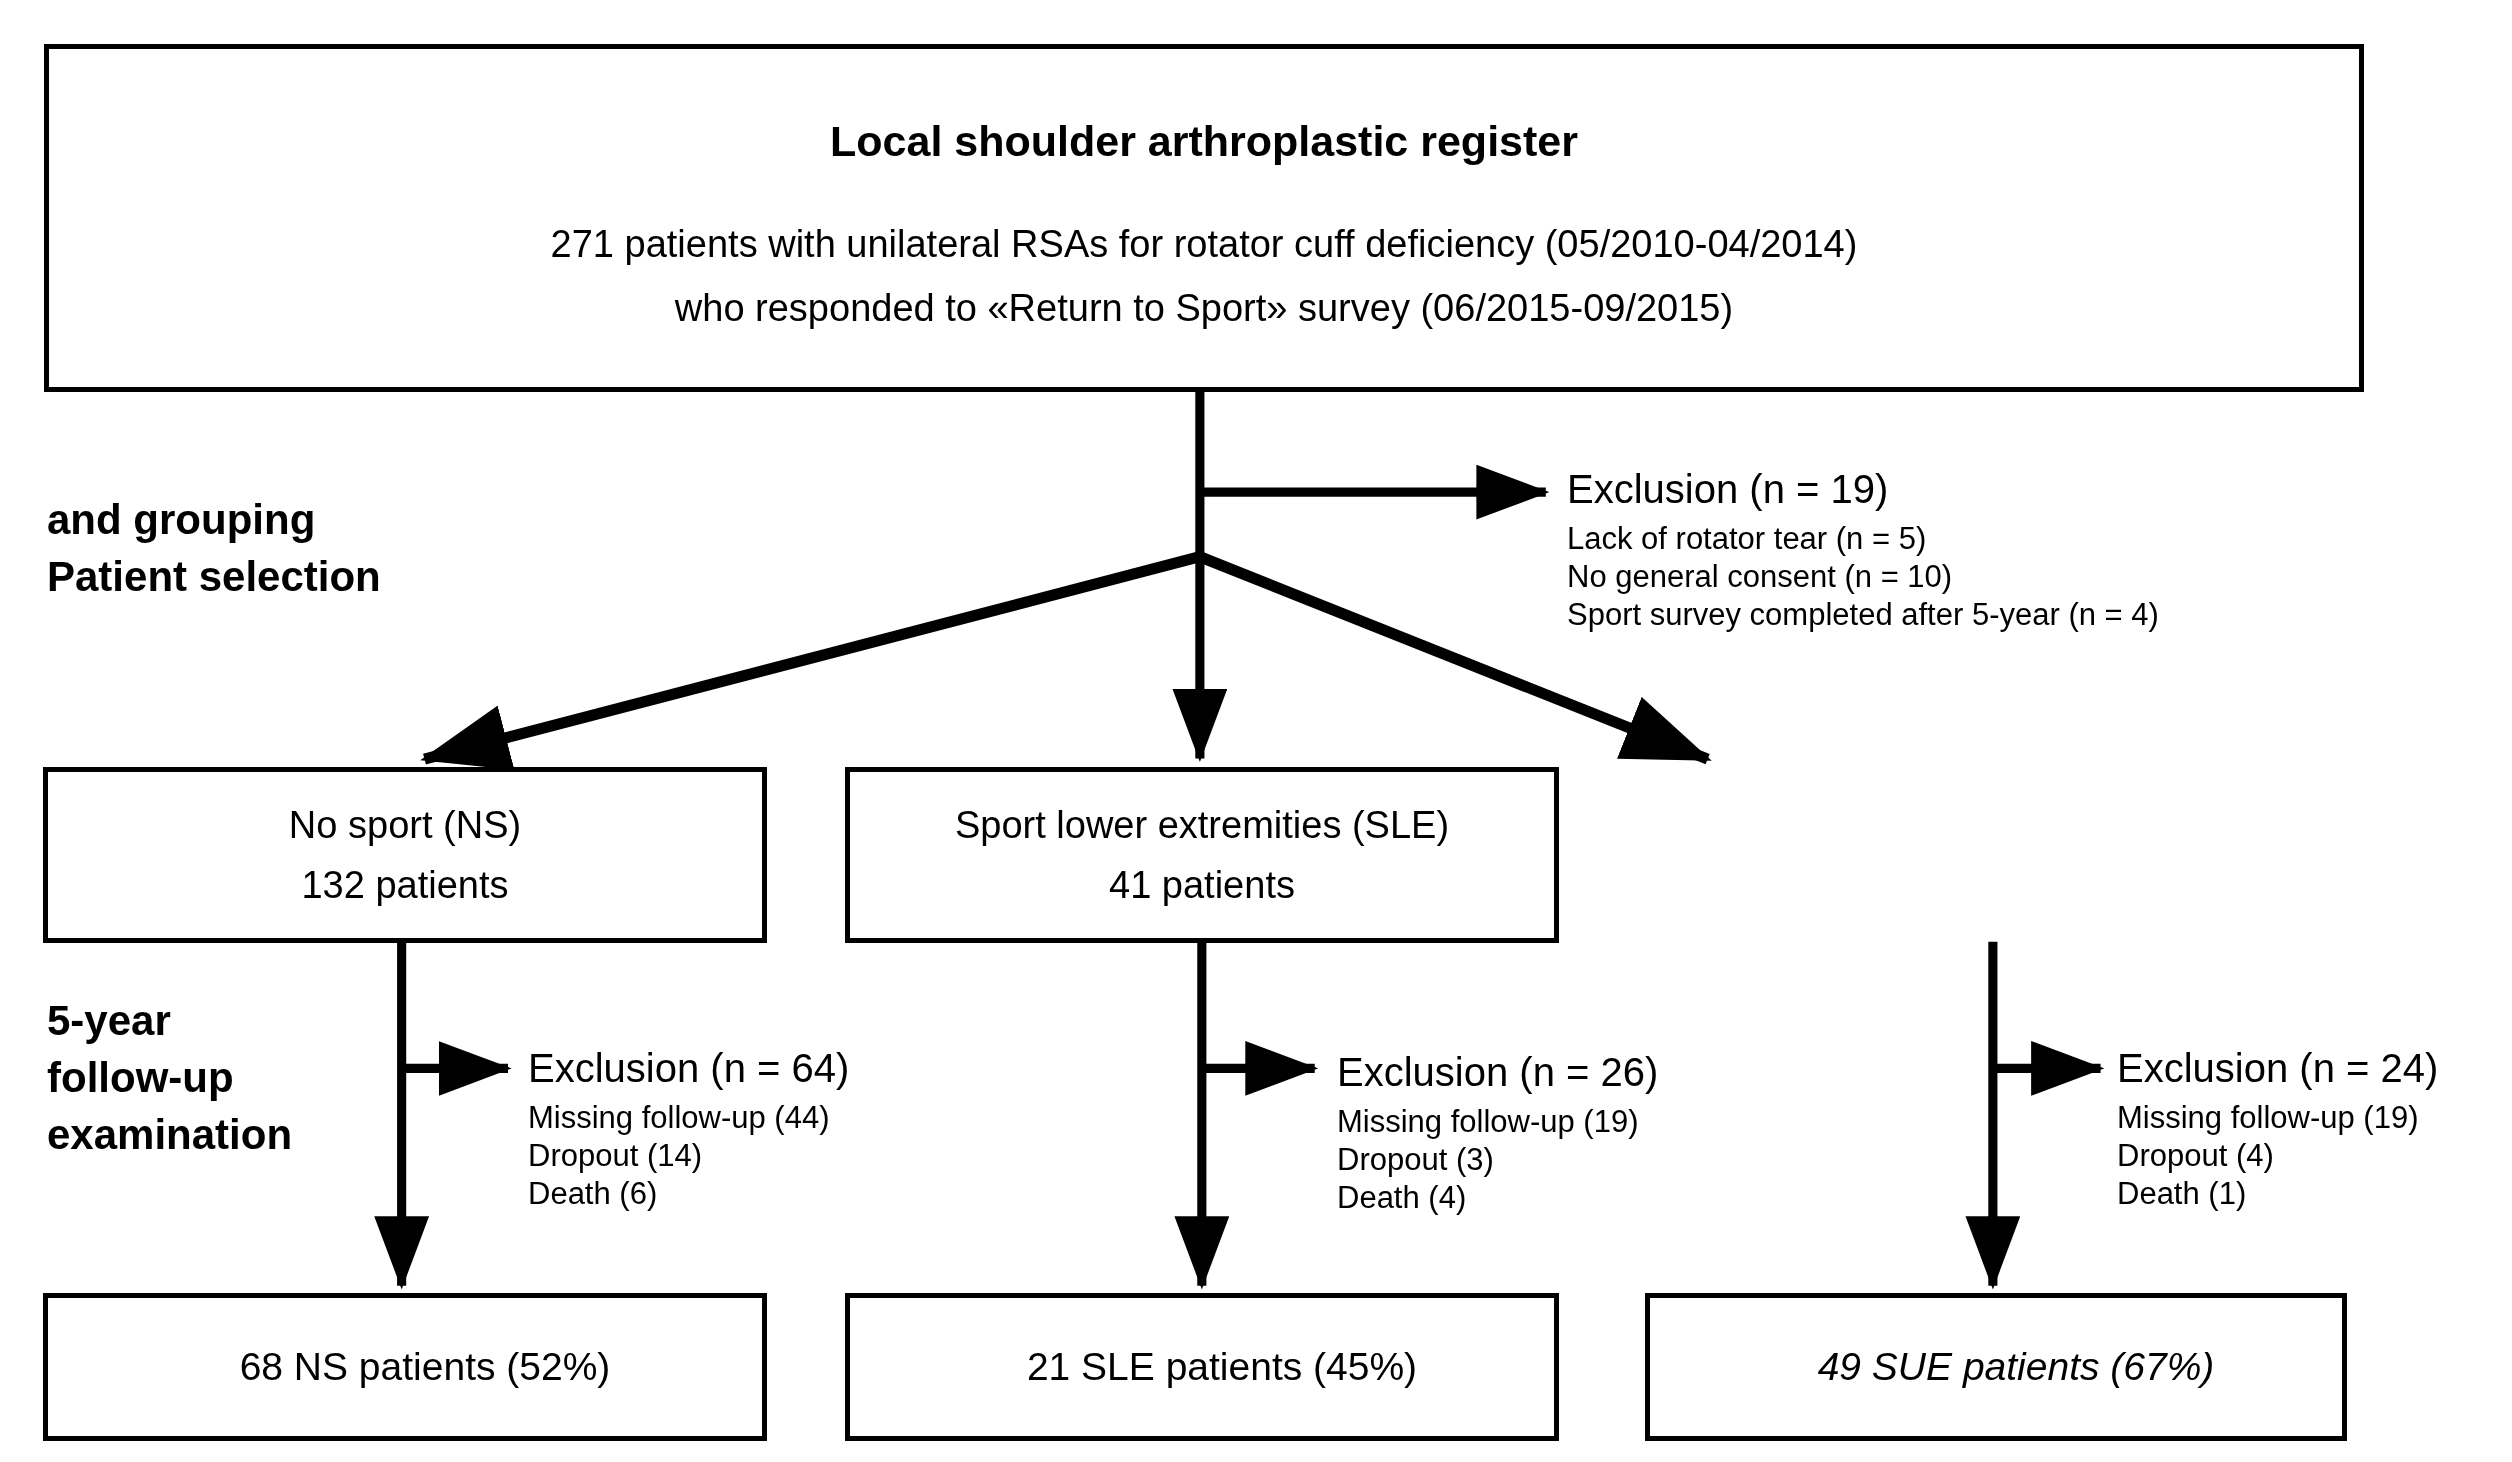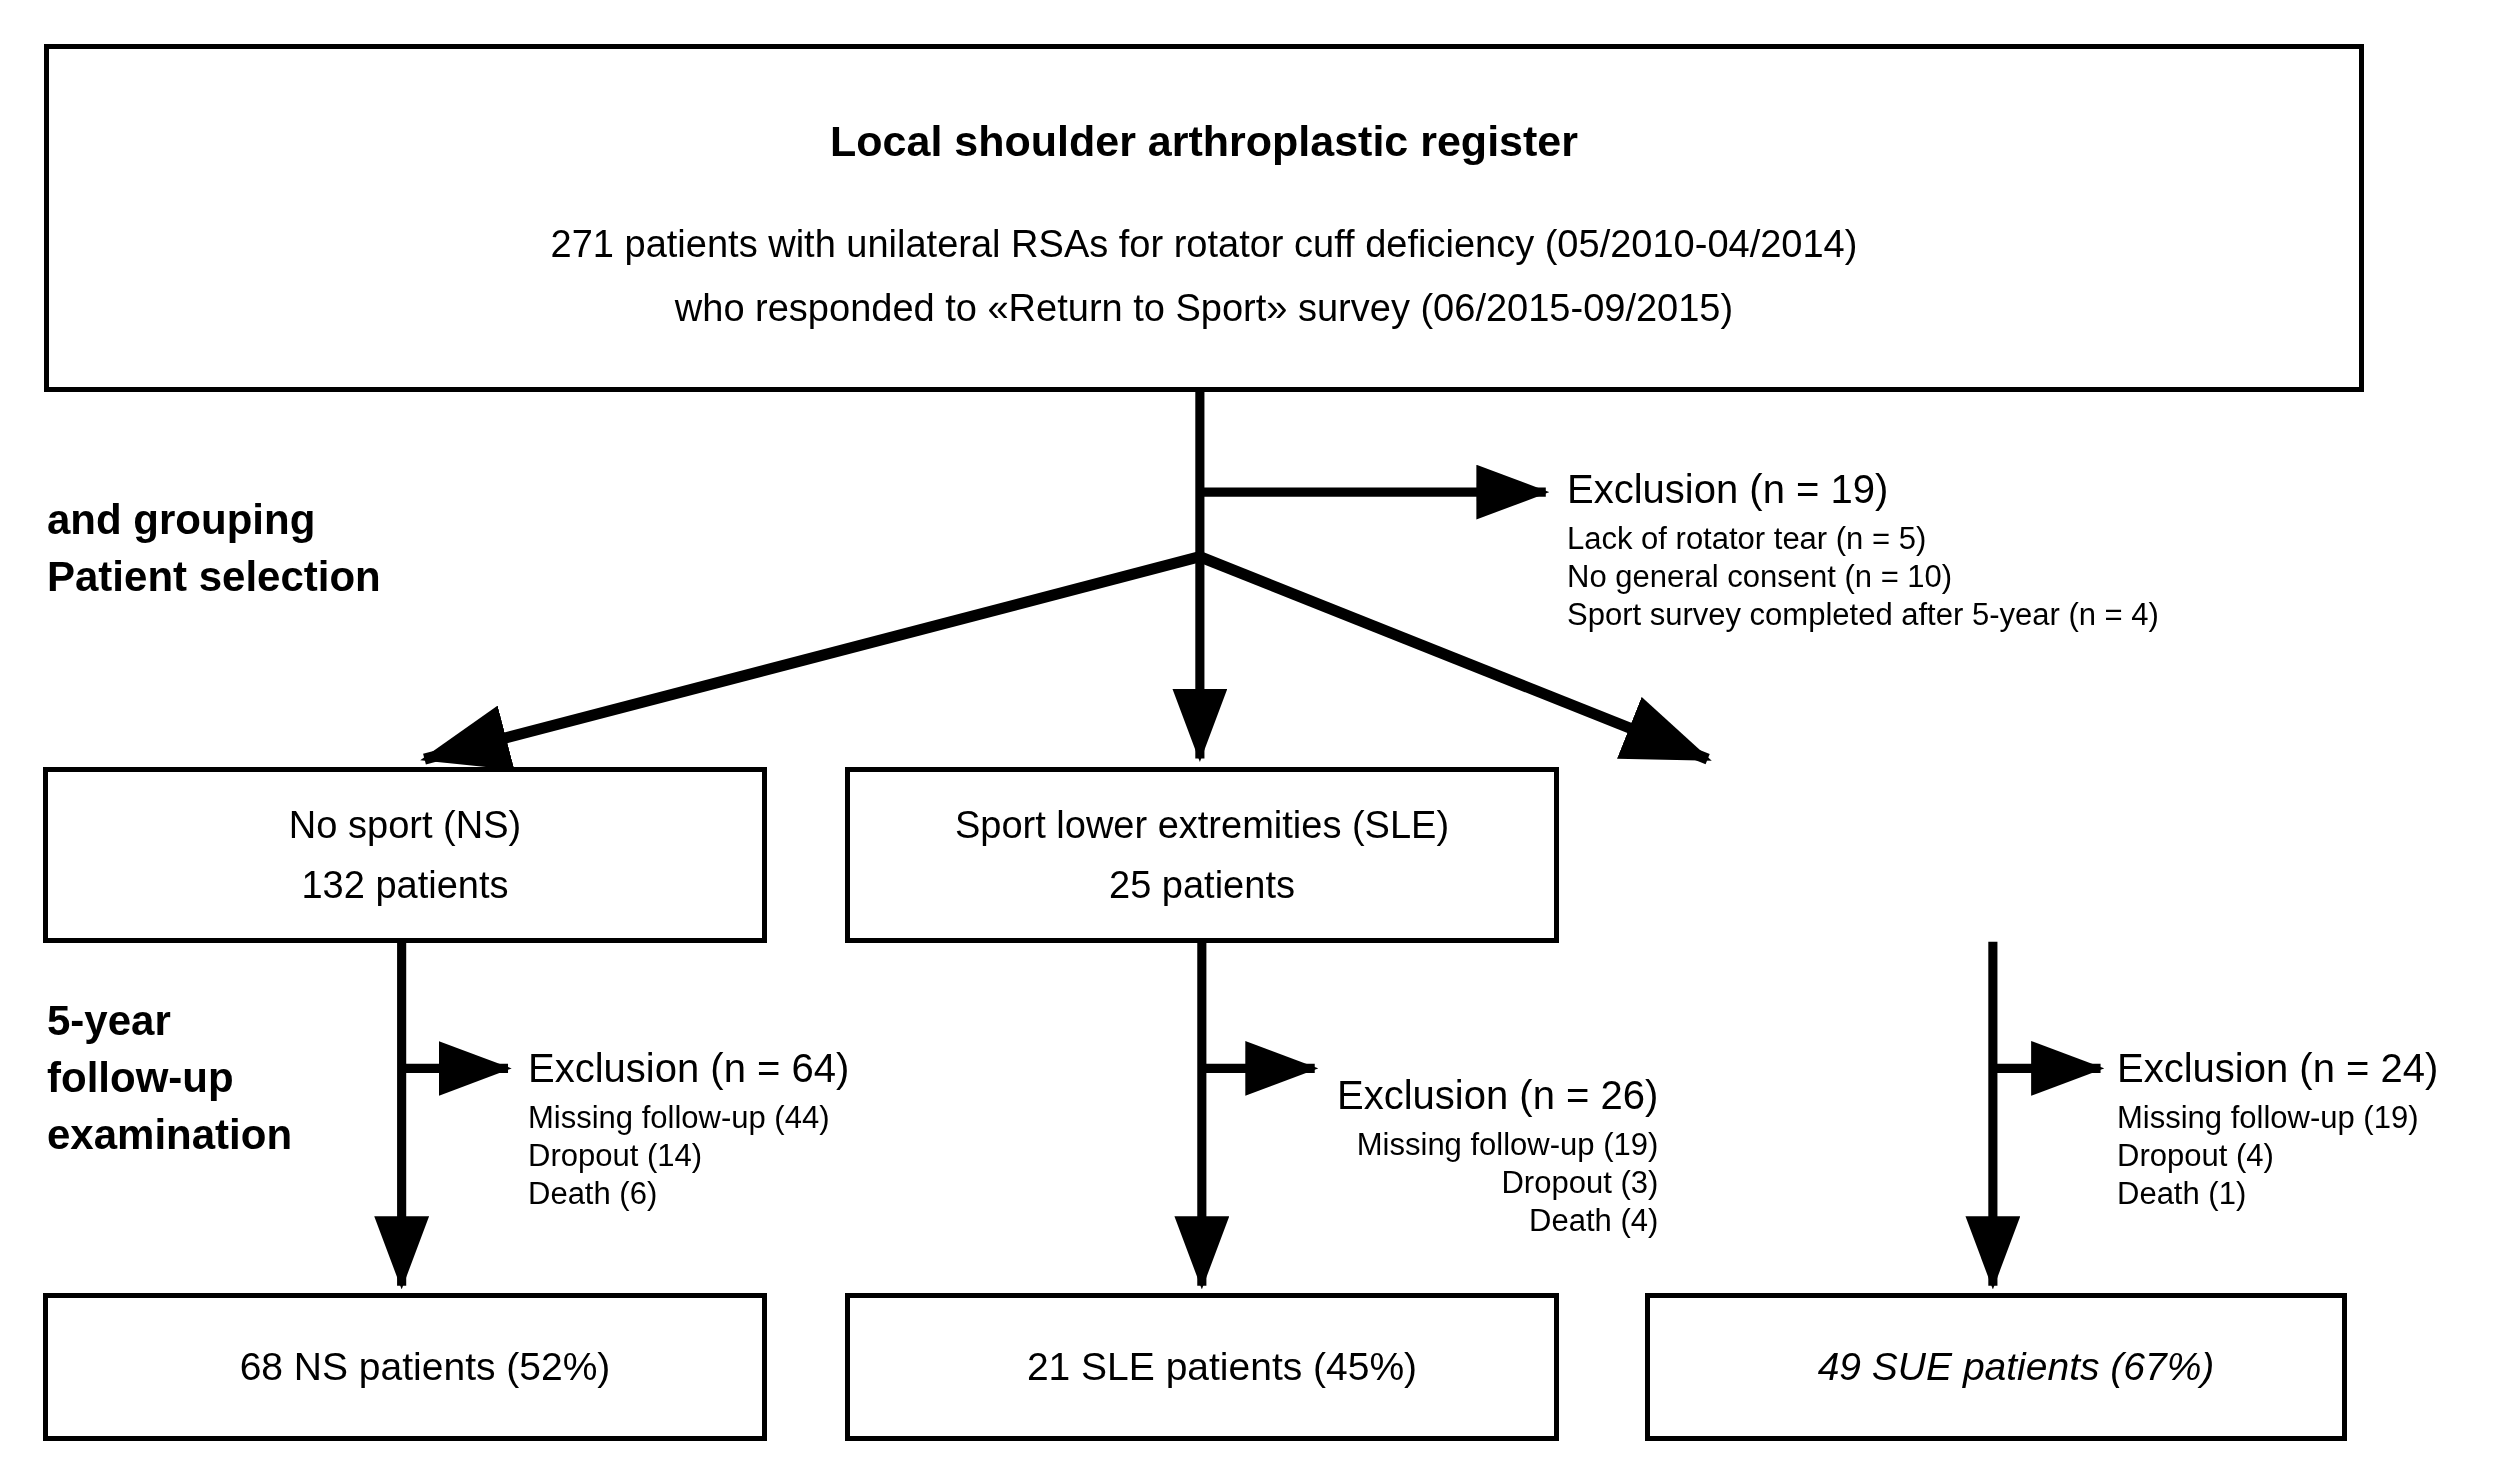--- a/index.html
+++ b/index.html
@@ -33,21 +33,21 @@
   .stage-label { position:absolute; z-index:2; font-weight:bold; font-size:42px; line-height:57px; }
   .lbl-selection { left:47px; top:491px; }
   .lbl-followup  { left:47px; top:992px; }
 
   .excl { position:absolute; z-index:2; }
   .excl .excl-title { font-size:40px; line-height:47px; }
   .excl .excl-item  { font-size:31px; line-height:38px; }
   .excl .excl-items { margin-top:6.5px; }
   .excl-top { left:1567px; top:466px; }
   .excl-ns  { left:528px;  top:1045px; }
-  .excl-sle { left:1337px; top:1072px;text-align:right; }
+  .excl-sle { left:1337px; top:1049px; }
   .excl-sue { left:2117px; top:1045px; }
 </style>
 </head>
 <body>
 
 <div class="canvas">
 
   <svg class="arrows" viewBox="0 0 3848 2240">
     <defs>
       <marker id="ah" markerUnits="strokeWidth" markerWidth="8" markerHeight="6" refX="7.6" refY="3" orient="auto">
@@ -90,21 +90,21 @@
       <div class="excl-item">Sport survey completed after 5-year (n = 4)</div>
     </div>
   </div>
 
   <div class="box group-box gb-ns">
     <div class="bline">No sport (NS)</div>
     <div class="bline">132 patients</div>
   </div>
   <div class="box group-box gb-sle">
     <div class="bline">Sport lower extremities (SLE)</div>
-    <div class="bline">25 patients</div>
+    <div class="bline">41 patients</div>
   </div>
 
   <div class="stage-label lbl-followup">
     <div>5-year</div>
     <div>follow-up</div>
     <div>examination</div>
   </div>
 
   <div class="excl excl-ns">
     <div class="excl-title">Exclusion (n = 64)</div>

